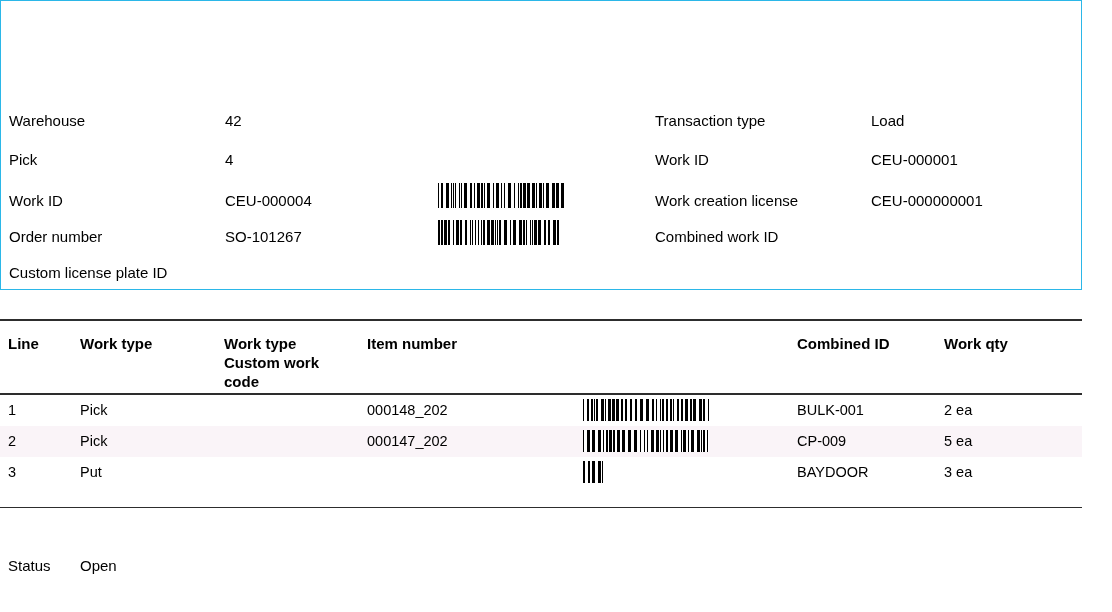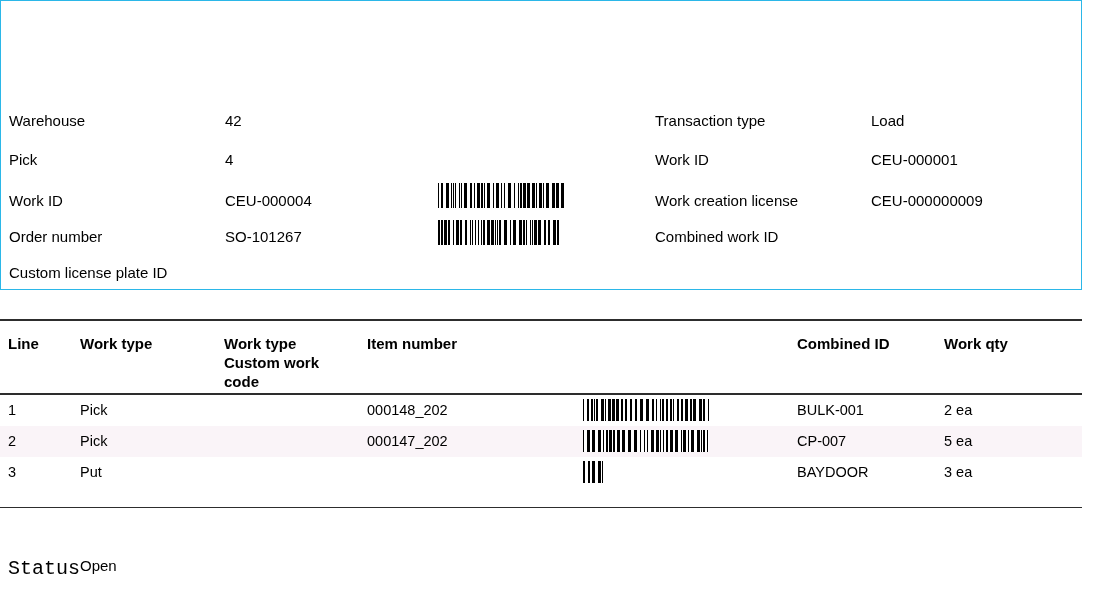--- a/index.html
+++ b/index.html
@@ -141,22 +141,21 @@
     top: 186px;
     width: 1082px;
     height: 1px;
     background: #2d2d2d;
   }
   
   .status-label {
     position: absolute;
     left: 8px;
     top: 557px;
-    font-size: 20px;
-    font-family: Liberation Mono, monospace;
+    font-size: 15px;
   }
   .status-value {
     position: absolute;
     left: 80px;
     top: 557px;
     font-size: 15px;
   }
 </style>
 </head>
 <body>
@@ -180,21 +179,21 @@
     <div class="field-label lbl-col row5">Custom license plate ID</div>
     <div class="field-value val-col row5"></div>
 
     <div class="field-label lbl-col2 row1">Transaction type</div>
     <div class="field-value val-col2 row1">Load</div>
 
     <div class="field-label lbl-col2 row2">Work ID</div>
     <div class="field-value val-col2 row2">CEU-000001</div>
 
     <div class="field-label lbl-col2 row3">Work creation license</div>
-    <div class="field-value val-col2 row3">CEU-000000009</div>
+    <div class="field-value val-col2 row3">CEU-000000001</div>
 
     <div class="field-label lbl-col2 row4">Combined work ID</div>
     <div class="field-value val-col2 row4"></div>
 
     <div class="barcode bc-work-id"><i style="width:1px;background:#000"></i><i style="width:2px;background:transparent"></i><i style="width:2px;background:#000"></i><i style="width:3px;background:transparent"></i><i style="width:3px;background:#000"></i><i style="width:2px;background:transparent"></i><i style="width:1px;background:#000"></i><i style="width:1px;background:transparent"></i><i style="width:1px;background:#000"></i><i style="width:1px;background:transparent"></i><i style="width:1px;background:#000"></i><i style="width:3px;background:transparent"></i><i style="width:1px;background:#000"></i><i style="width:1px;background:transparent"></i><i style="width:1px;background:#000"></i><i style="width:2px;background:transparent"></i><i style="width:3px;background:#000"></i><i style="width:3px;background:transparent"></i><i style="width:2px;background:#000"></i><i style="width:2px;background:transparent"></i><i style="width:1px;background:#000"></i><i style="width:2px;background:transparent"></i><i style="width:3px;background:#000"></i><i style="width:1px;background:transparent"></i><i style="width:2px;background:#000"></i><i style="width:1px;background:transparent"></i><i style="width:1px;background:#000"></i><i style="width:2px;background:transparent"></i><i style="width:3px;background:#000"></i><i style="width:3px;background:transparent"></i><i style="width:1px;background:#000"></i><i style="width:2px;background:transparent"></i><i style="width:3px;background:#000"></i><i style="width:2px;background:transparent"></i><i style="width:1px;background:#000"></i><i style="width:2px;background:transparent"></i><i style="width:1px;background:#000"></i><i style="width:3px;background:transparent"></i><i style="width:3px;background:#000"></i><i style="width:3px;background:transparent"></i><i style="width:1px;background:#000"></i><i style="width:3px;background:transparent"></i><i style="width:1px;background:#000"></i><i style="width:1px;background:transparent"></i><i style="width:2px;background:#000"></i><i style="width:1px;background:transparent"></i><i style="width:3px;background:#000"></i><i style="width:1px;background:transparent"></i><i style="width:3px;background:#000"></i><i style="width:2px;background:transparent"></i><i style="width:3px;background:#000"></i><i style="width:1px;background:transparent"></i><i style="width:1px;background:#000"></i><i style="width:2px;background:transparent"></i><i style="width:3px;background:#000"></i><i style="width:1px;background:transparent"></i><i style="width:1px;background:#000"></i><i style="width:2px;background:transparent"></i><i style="width:3px;background:#000"></i><i style="width:3px;background:transparent"></i><i style="width:3px;background:#000"></i><i style="width:1px;background:transparent"></i><i style="width:3px;background:#000"></i><i style="width:2px;background:transparent"></i><i style="width:3px;background:#000"></i><i style="width:2px;background:transparent"></i></div>
     <div class="barcode bc-order"><i style="width:2px;background:#000"></i><i style="width:1px;background:transparent"></i><i style="width:2px;background:#000"></i><i style="width:1px;background:transparent"></i><i style="width:3px;background:#000"></i><i style="width:1px;background:transparent"></i><i style="width:2px;background:#000"></i><i style="width:3px;background:transparent"></i><i style="width:1px;background:#000"></i><i style="width:2px;background:transparent"></i><i style="width:3px;background:#000"></i><i style="width:1px;background:transparent"></i><i style="width:2px;background:#000"></i><i style="width:3px;background:transparent"></i><i style="width:2px;background:#000"></i><i style="width:3px;background:transparent"></i><i style="width:1px;background:#000"></i><i style="width:1px;background:transparent"></i><i style="width:1px;background:#000"></i><i style="width:2px;background:transparent"></i><i style="width:1px;background:#000"></i><i style="width:2px;background:transparent"></i><i style="width:1px;background:#000"></i><i style="width:2px;background:transparent"></i><i style="width:1px;background:#000"></i><i style="width:1px;background:transparent"></i><i style="width:2px;background:#000"></i><i style="width:2px;background:transparent"></i><i style="width:3px;background:#000"></i><i style="width:1px;background:transparent"></i><i style="width:3px;background:#000"></i><i style="width:1px;background:transparent"></i><i style="width:1px;background:#000"></i><i style="width:1px;background:transparent"></i><i style="width:1px;background:#000"></i><i style="width:1px;background:transparent"></i><i style="width:2px;background:#000"></i><i style="width:3px;background:transparent"></i><i style="width:3px;background:#000"></i><i style="width:3px;background:transparent"></i><i style="width:1px;background:#000"></i><i style="width:2px;background:transparent"></i><i style="width:3px;background:#000"></i><i style="width:3px;background:transparent"></i><i style="width:3px;background:#000"></i><i style="width:1px;background:transparent"></i><i style="width:2px;background:#000"></i><i style="width:1px;background:transparent"></i><i style="width:1px;background:#000"></i><i style="width:3px;background:transparent"></i><i style="width:1px;background:#000"></i><i style="width:1px;background:transparent"></i><i style="width:1px;background:#000"></i><i style="width:1px;background:transparent"></i><i style="width:3px;background:#000"></i><i style="width:1px;background:transparent"></i><i style="width:3px;background:#000"></i><i style="width:3px;background:transparent"></i><i style="width:2px;background:#000"></i><i style="width:2px;background:transparent"></i><i style="width:2px;background:#000"></i><i style="width:3px;background:transparent"></i><i style="width:3px;background:#000"></i><i style="width:1px;background:transparent"></i><i style="width:2px;background:#000"></i><i style="width:1px;background:transparent"></i></div>
   </div>
 
   <div class="mid-divider"></div>
 
@@ -220,21 +219,21 @@
       <div class="row-bc barcode" style="width:126px;"><i style="width:1px;background:#000"></i><i style="width:3px;background:transparent"></i><i style="width:2px;background:#000"></i><i style="width:2px;background:transparent"></i><i style="width:2px;background:#000"></i><i style="width:1px;background:transparent"></i><i style="width:1px;background:#000"></i><i style="width:1px;background:transparent"></i><i style="width:2px;background:#000"></i><i style="width:3px;background:transparent"></i><i style="width:3px;background:#000"></i><i style="width:1px;background:transparent"></i><i style="width:1px;background:#000"></i><i style="width:2px;background:transparent"></i><i style="width:3px;background:#000"></i><i style="width:1px;background:transparent"></i><i style="width:3px;background:#000"></i><i style="width:1px;background:transparent"></i><i style="width:3px;background:#000"></i><i style="width:2px;background:transparent"></i><i style="width:2px;background:#000"></i><i style="width:2px;background:transparent"></i><i style="width:2px;background:#000"></i><i style="width:3px;background:transparent"></i><i style="width:2px;background:#000"></i><i style="width:3px;background:transparent"></i><i style="width:2px;background:#000"></i><i style="width:3px;background:transparent"></i><i style="width:3px;background:#000"></i><i style="width:3px;background:transparent"></i><i style="width:3px;background:#000"></i><i style="width:3px;background:transparent"></i><i style="width:2px;background:#000"></i><i style="width:2px;background:transparent"></i><i style="width:1px;background:#000"></i><i style="width:3px;background:transparent"></i><i style="width:1px;background:#000"></i><i style="width:1px;background:transparent"></i><i style="width:2px;background:#000"></i><i style="width:2px;background:transparent"></i><i style="width:2px;background:#000"></i><i style="width:2px;background:transparent"></i><i style="width:2px;background:#000"></i><i style="width:1px;background:transparent"></i><i style="width:1px;background:#000"></i><i style="width:3px;background:transparent"></i><i style="width:2px;background:#000"></i><i style="width:2px;background:transparent"></i><i style="width:2px;background:#000"></i><i style="width:2px;background:transparent"></i><i style="width:3px;background:#000"></i><i style="width:2px;background:transparent"></i><i style="width:2px;background:#000"></i><i style="width:1px;background:transparent"></i><i style="width:3px;background:#000"></i><i style="width:3px;background:transparent"></i><i style="width:3px;background:#000"></i><i style="width:1px;background:transparent"></i><i style="width:2px;background:#000"></i><i style="width:3px;background:transparent"></i><i style="width:1px;background:#000"></i></div>
       <div class="cell c-loc">BULK-001</div>
       <div class="cell c-qty">2 ea</div>
     </div>
 
     <div class="t-row alt">
       <div class="cell c-line">2</div>
       <div class="cell c-worktype">Pick</div>
       <div class="cell c-item">000147_202</div>
       <div class="row-bc barcode" style="width:126px;"><i style="width:1px;background:#000"></i><i style="width:3px;background:transparent"></i><i style="width:3px;background:#000"></i><i style="width:2px;background:transparent"></i><i style="width:3px;background:#000"></i><i style="width:3px;background:transparent"></i><i style="width:3px;background:#000"></i><i style="width:2px;background:transparent"></i><i style="width:1px;background:#000"></i><i style="width:2px;background:transparent"></i><i style="width:2px;background:#000"></i><i style="width:1px;background:transparent"></i><i style="width:3px;background:#000"></i><i style="width:1px;background:transparent"></i><i style="width:2px;background:#000"></i><i style="width:2px;background:transparent"></i><i style="width:3px;background:#000"></i><i style="width:2px;background:transparent"></i><i style="width:3px;background:#000"></i><i style="width:3px;background:transparent"></i><i style="width:3px;background:#000"></i><i style="width:3px;background:transparent"></i><i style="width:3px;background:#000"></i><i style="width:3px;background:transparent"></i><i style="width:1px;background:#000"></i><i style="width:3px;background:transparent"></i><i style="width:1px;background:#000"></i><i style="width:2px;background:transparent"></i><i style="width:1px;background:#000"></i><i style="width:3px;background:transparent"></i><i style="width:3px;background:#000"></i><i style="width:2px;background:transparent"></i><i style="width:3px;background:#000"></i><i style="width:1px;background:transparent"></i><i style="width:1px;background:#000"></i><i style="width:2px;background:transparent"></i><i style="width:1px;background:#000"></i><i style="width:2px;background:transparent"></i><i style="width:2px;background:#000"></i><i style="width:2px;background:transparent"></i><i style="width:3px;background:#000"></i><i style="width:2px;background:transparent"></i><i style="width:3px;background:#000"></i><i style="width:3px;background:transparent"></i><i style="width:1px;background:#000"></i><i style="width:1px;background:transparent"></i><i style="width:3px;background:#000"></i><i style="width:2px;background:transparent"></i><i style="width:1px;background:#000"></i><i style="width:2px;background:transparent"></i><i style="width:3px;background:#000"></i><i style="width:3px;background:transparent"></i><i style="width:3px;background:#000"></i><i style="width:1px;background:transparent"></i><i style="width:1px;background:#000"></i><i style="width:1px;background:transparent"></i><i style="width:2px;background:#000"></i><i style="width:2px;background:transparent"></i><i style="width:1px;background:#000"></i><i style="width:1px;background:transparent"></i></div>
-      <div class="cell c-loc">CP-007</div>
+      <div class="cell c-loc">CP-009</div>
       <div class="cell c-qty">5 ea</div>
     </div>
 
     <div class="t-row">
       <div class="cell c-line">3</div>
       <div class="cell c-worktype">Put</div>
       <div class="cell c-item"></div>
       <div class="row-bc barcode" style="width:20px;"><i style="width:2px;background:#000"></i><i style="width:3px;background:transparent"></i><i style="width:2px;background:#000"></i><i style="width:2px;background:transparent"></i><i style="width:3px;background:#000"></i><i style="width:3px;background:transparent"></i><i style="width:3px;background:#000"></i><i style="width:1px;background:transparent"></i><i style="width:1px;background:#000"></i></div>
       <div class="cell c-loc">BAYDOOR</div>
       <div class="cell c-qty">3 ea</div>

